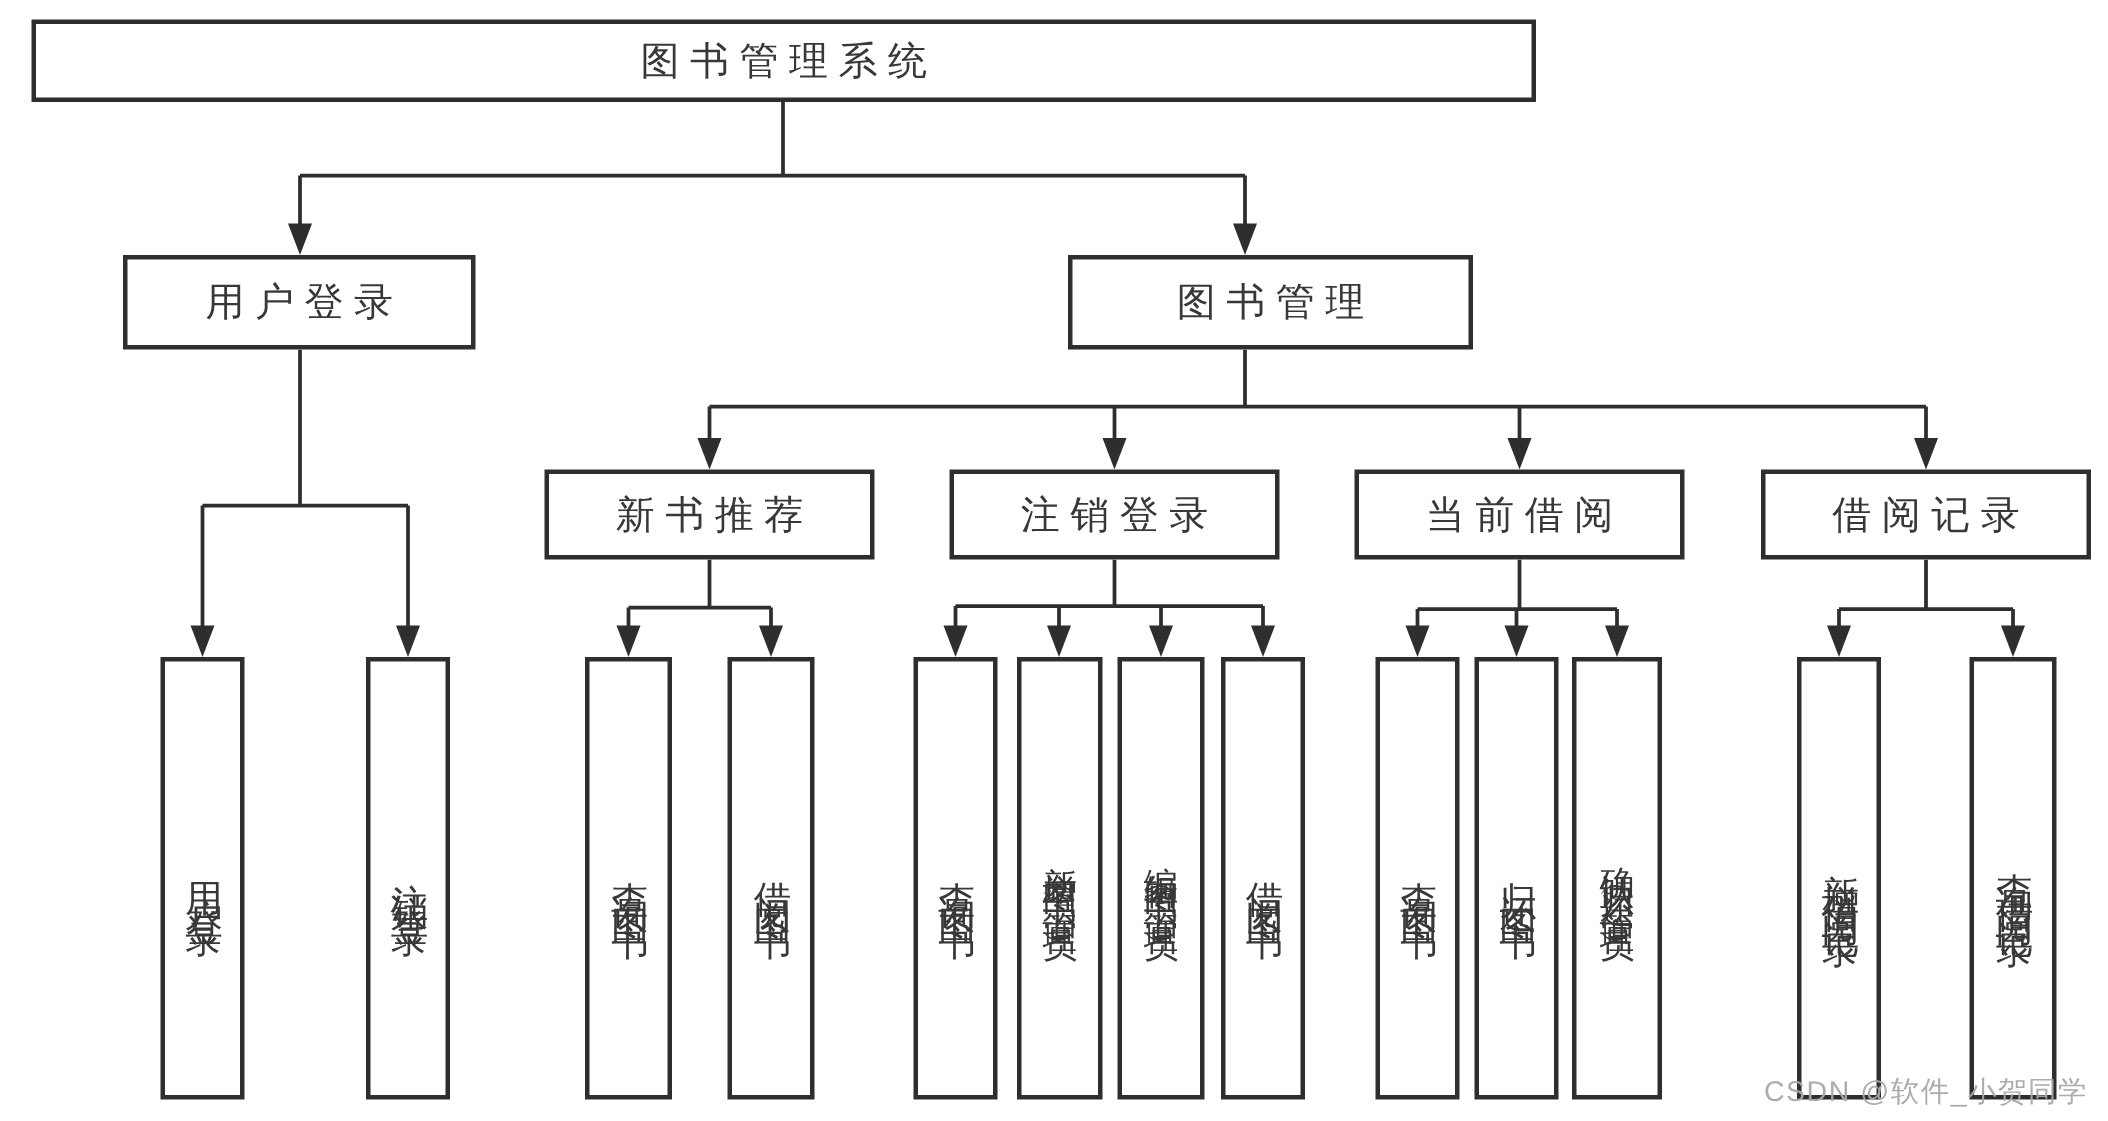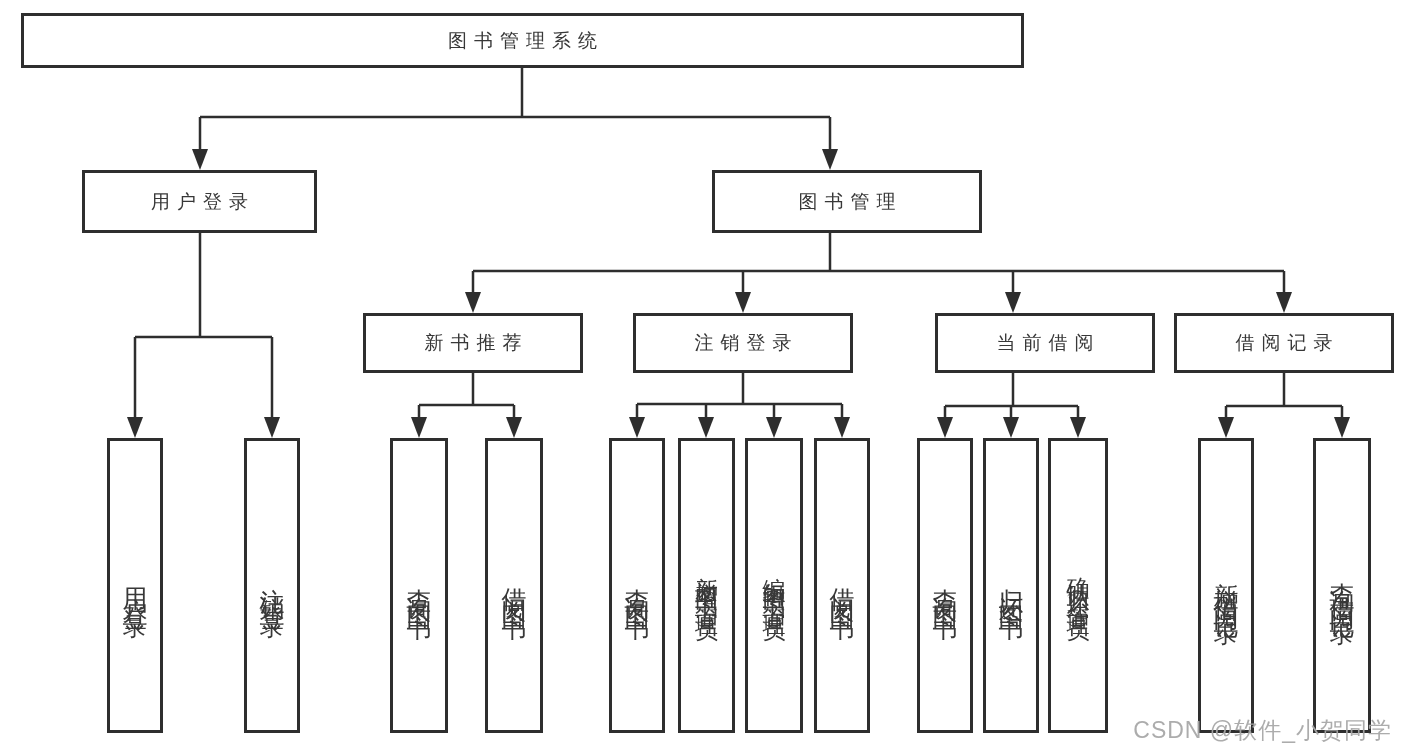--- a/index.html
+++ b/index.html
@@ -27,21 +27,21 @@
     box-sizing: border-box;
     border: 3px solid #2e2e2e;
     background: #ffffff;
     color: #383838;
     display: flex;
     align-items: center;
     justify-content: center;
     z-index: 2;
   }
   .hbox {
-    font-size: 19px;
+    font-size: 26px;
     letter-spacing: 7px;
     text-indent: 7px;
     white-space: nowrap;
   }
   .leaf {
     top: 438px;
     height: 295px;
     writing-mode: vertical-rl;
     text-orientation: mixed;
     font-size: 25px;
@@ -50,41 +50,41 @@
   }
   .leaf.mid { letter-spacing: 8px; }
   .leaf.long { font-size: 23px; letter-spacing: 6px; }
 
   
   .b-root        { left: 21px;  top: 13px;  width: 1003px; height: 55px; }
   .b-user-login  { left: 82px;  top: 170px; width: 235px;  height: 63px; }
   .b-book-mgmt   { left: 712px; top: 170px; width: 270px;  height: 63px; }
   .b-l2-0 { left: 363px;  top: 313px; width: 220px; height: 60px; text-align: right; }
   .b-l2-1 { left: 633px;  top: 313px; width: 220px; height: 60px; }
-  .b-l2-2 { left: 903px;  top: 313px; width: 220px; height: 60px; margin-left: 32px; }
+  .b-l2-2 { left: 903px;  top: 313px; width: 220px; height: 60px; }
   .b-l2-3 { left: 1174px; top: 313px; width: 220px; height: 60px; }
   .b-a1 { left: 107px;  width: 56px; }
   .b-a2 { left: 244px;  width: 56px; }
   .b-b1 { left: 390px;  width: 58px; }
   .b-b2 { left: 485px;  width: 58px; }
   .b-c1 { left: 609px;  width: 56px; }
   .b-c2 { left: 678px;  width: 57px; }
   .b-c3 { left: 745px;  width: 58px; }
   .b-c4 { left: 814px;  width: 56px; }
   .b-d1 { left: 917px;  width: 56px; }
   .b-d2 { left: 983px;  width: 56px; }
   .b-d3 { left: 1048px; width: 60px; }
   .b-e1 { left: 1198px; width: 56px; }
   .b-e2 { left: 1313px; width: 58px; }
 
   .watermark {
     position: absolute;
     right: 13px;
     top: 715px;
-    font-size: 23px;
+    font-size: 19px;
     letter-spacing: 1px;
     color: rgba(168, 168, 168, 0.95);
     white-space: nowrap;
     z-index: 5;
   }
 </style>
 </head>
 <body>
 
 <div class="canvas">

